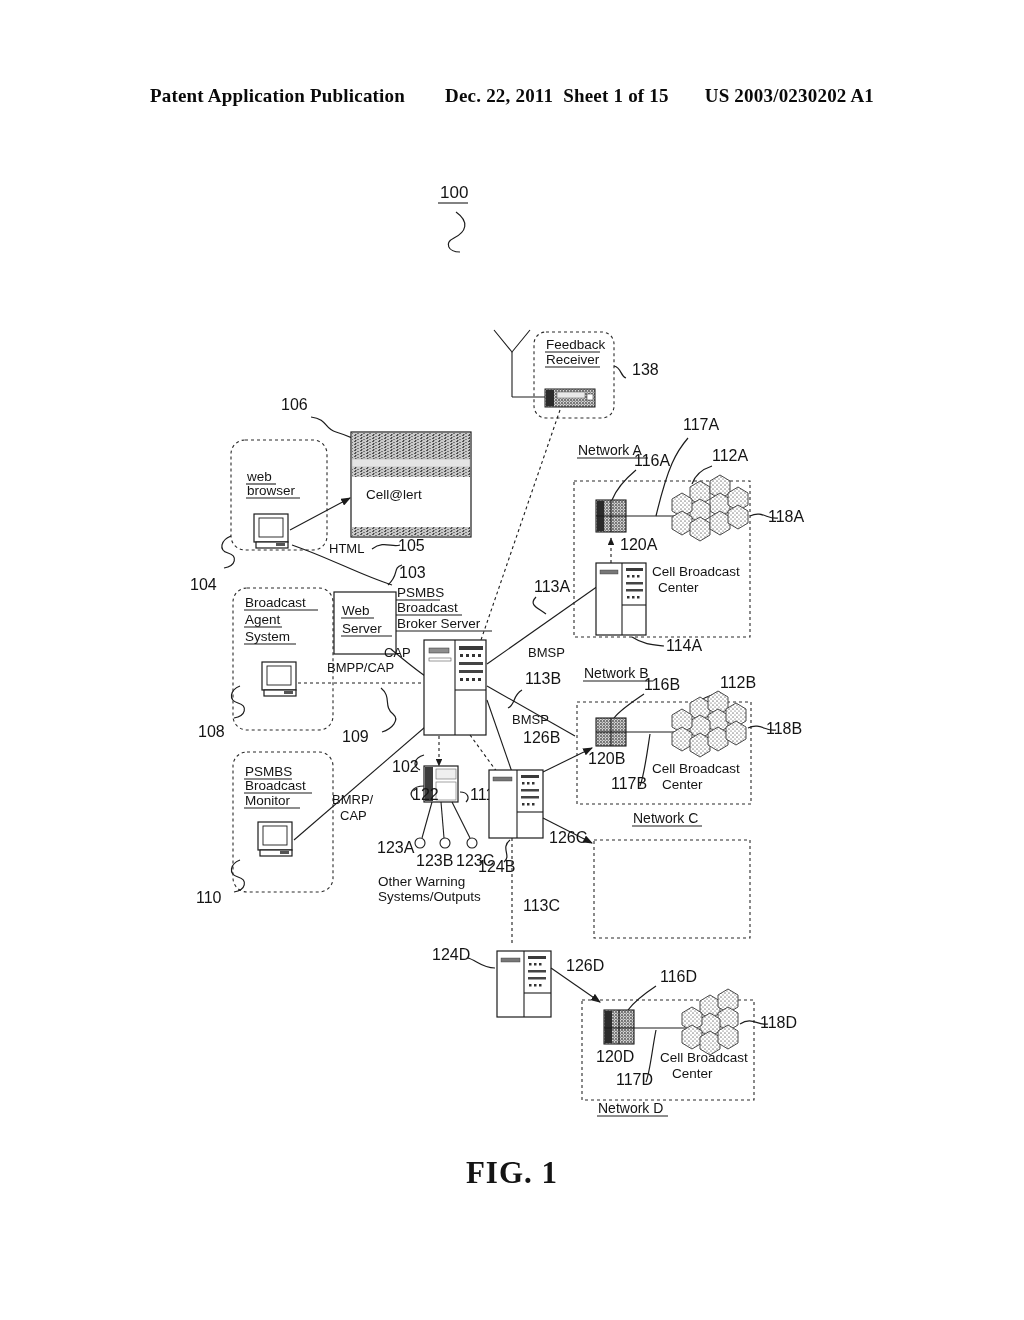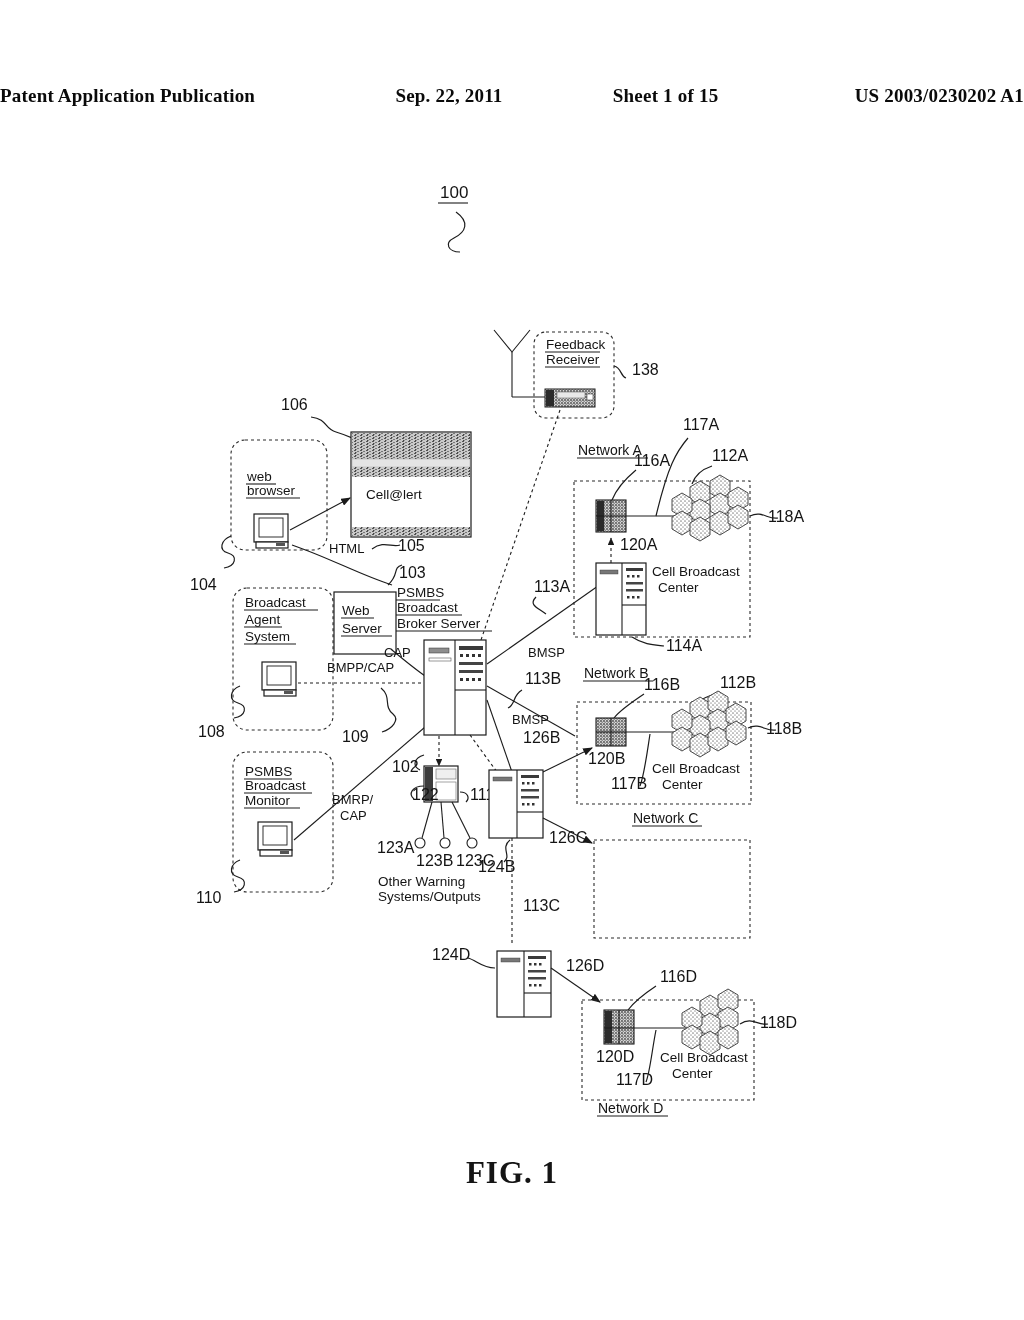--- a/index.html
+++ b/index.html
@@ -21,21 +21,21 @@
     position: absolute;
     top: 85px;
     left: 0;
     width: 1024px;
     height: 34px;
     font-family: "Liberation Serif", serif;
     font-weight: bold;
     font-size: 19px;
     color: #0a0a0a;
     display: flex;
-    justify-content: space-between;
+    justify-content: center;
     align-items: baseline;
     letter-spacing: 0.2px;
     white-space: nowrap;
   }
   #page-header .h-pub { margin-right: 40px; }
   #page-header .h-date { margin-right: 10px; }
   #page-header .h-sheet { margin-right: 36px; }
   #page-header .h-num { }
 
   
@@ -60,21 +60,21 @@
     font-weight: bold;
     letter-spacing: 1px;
     color: #141414;
   }
 </style>
 </head>
 <body>
 
 <div id="page-header">
   <span class="h-pub">Patent Application Publication</span>
-  <span class="h-date">Sep. 22, 2011</span>
+  <span class="h-date">Dec. 22, 2011</span>
   <span class="h-sheet">Sheet 1 of 15</span>
   <span class="h-num">US 2003/0230202 A1</span>
 </div>
 
 <div id="figure">
 <svg width="1024" height="1320" viewBox="0 0 1024 1320" xmlns="http://www.w3.org/2000/svg">
   <defs>
 
     <pattern id="stipple" width="4" height="4" patternUnits="userSpaceOnUse">
       <rect width="4" height="4" fill="#ffffff"></rect>

